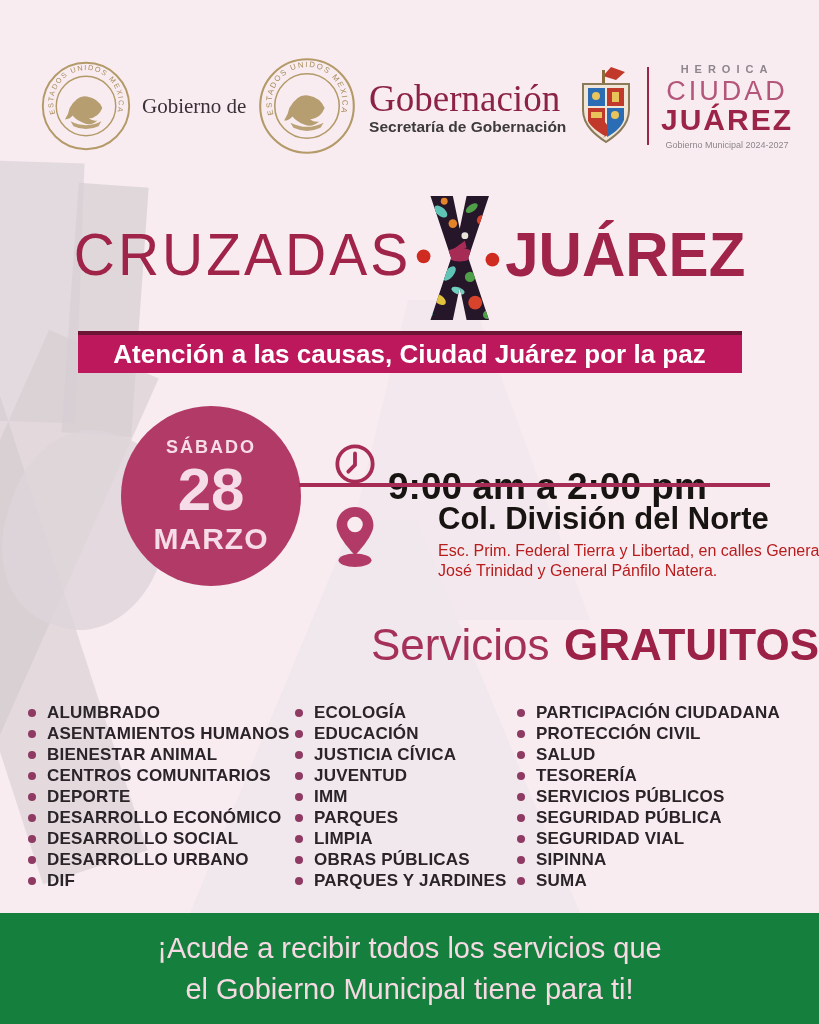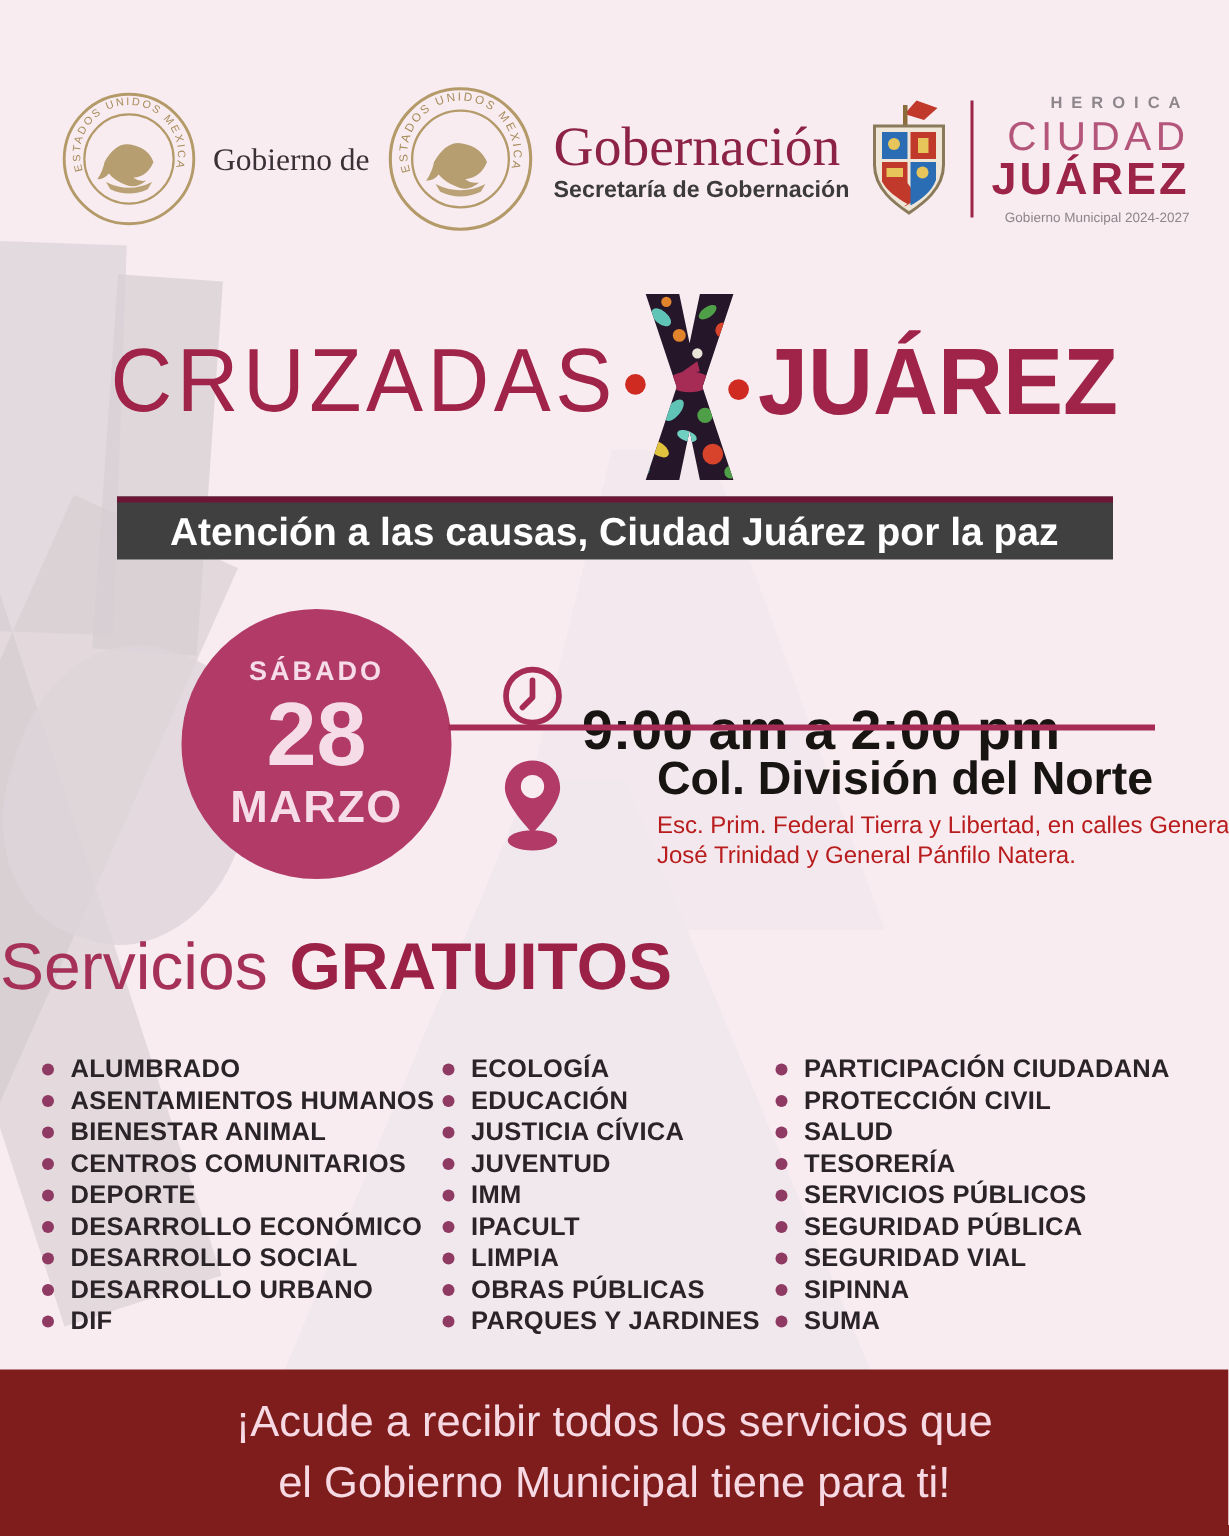--- a/index.html
+++ b/index.html
@@ -28,35 +28,35 @@
   .header { top:50px; left:38px; right:26px; height:112px; display:flex; align-items:center; justify-content:space-between; }
   .logo { display:flex; align-items:center; }
   .logo-mx-text  { margin-left:8px; font-family:"Liberation Serif", serif; }
   .logo-mx-l1 { font-size:21px; color:#3a3136; }
   .logo-mx-l2 { font-size:35px; font-weight:700; color:#9c2448; margin-top:-3px; }
   .logo-gob-text { margin-left:10px; }
   .logo-gob-l1 { font-family:"Liberation Serif", serif; font-size:37px; color:#8c2245; }
   .logo-gob-l2 { font-size:15.5px; font-weight:700; color:#3c3a3b; margin-top:-2px; }
   .logo-cj { display:flex; align-items:center; }
   .logo-cj-divider { width:2px; height:78px; background:#9c2448; margin:0 12px 0 10px; }
-  .logo-cj-text { text-align:right; }
+  .logo-cj-text { text-align:center; }
   .logo-cj-l1 { font-size:11px; letter-spacing:6px; color:#8d868a; font-weight:700; }
   .logo-cj-l2 { font-size:27px; letter-spacing:3px; color:#b4557a; margin-top:1px; }
   .logo-cj-l3 { font-size:30px; letter-spacing:2px; font-weight:800; color:#9c2448; margin-top:-4px; }
   .logo-cj-l4 { font-size:9px; color:#8d868a; margin-top:3px; }
 
   
   .title-row { top:190px; left:0; width:100%; display:flex; align-items:center; justify-content:center; }
   .title-left { font-size:57px; letter-spacing:3px; color:#a02349; font-weight:400; transform:scaleY(1.05); }
   .title-x { width:86px; height:128px; margin:0 4px; position:relative; top:4px; }
   .title-right { font-size:60px; color:#a02349; font-weight:800; letter-spacing:0px; transform:scaleY(1.05); }
 
   
   .tagline { top:331px; left:50%; transform:translateX(-50%); width:664px; height:42px;
-             background:#404040; border-top:4px solid #6d1534;
+             background:#be185d; border-top:4px solid #6d1534;
              display:flex; align-items:center; justify-content:center;
              color:#ffffff; font-weight:700; font-size:26px; }
 
   
   .date-badge { top:406px; left:121px; width:180px; height:180px; border-radius:50%;
                 background:#b23a66; color:#f6dce6;
                 display:flex; flex-direction:column; align-items:center; justify-content:center; }
   .date-dayname { font-size:18px; font-weight:700; letter-spacing:2px; }
   .date-day { font-size:60px; font-weight:800; line-height:1; margin:2px 0; }
   .date-month { font-size:30px; font-weight:800; letter-spacing:1px; }
@@ -67,35 +67,35 @@
   .time-text { font-size:37px; font-weight:800; color:#171412; letter-spacing:0;margin-top:46px; }
   .divider { top:483px; left:299px; width:471px; height:4px; background:#a62c56; }
 
   
   .loc-row { top:501px; left:331px; display:flex;gap:47px; }
   .pin { width:48px; height:64px; margin-right:12px; flex-shrink:0; margin-top:4px; }
   .loc-title { font-size:31px; font-weight:800; color:#171412; }
   .loc-detail { font-size:16px; color:#b91c1c; width:392px; line-height:1.28; margin-top:4px; }
 
   
-  .svc-heading { top:620px; left:0; width:100%; text-align:left; }
+  .svc-heading { top:620px; left:0; width:100%; text-align:right; }
   .svc-heading .h-reg  { font-size:44px; color:#a63158; font-weight:400; }
   .svc-heading .h-bold { font-size:44px; color:#9c2147; font-weight:800; margin-left:10px; }
 
   
   .svc-cols { top:702px; left:28px; right:18px; display:flex; }
   .svc-col { list-style:none; }
   .svc-col-1 { width:267px; }
   .svc-col-2 { width:222px; }
   .svc-col-3 { flex:1; }
   .svc-col li { display:flex; align-items:center; height:21px; font-size:17px; font-weight:700; color:#2a2428; letter-spacing:.2px; white-space:nowrap; }
   .bullet { width:8px; height:8px; border-radius:50%; background:#8e3a62; margin-right:11px; flex-shrink:0; }
 
   
-  .footer { bottom:0; left:0; width:100%; height:111px; background:#7f1d1d;
+  .footer { bottom:0; left:0; width:100%; height:111px; background:#15803d;
             display:flex; flex-direction:column; align-items:center; justify-content:center;
             color:#f6d9e3; font-size:29px; line-height:1.38; text-align:center; }
 </style>
 </head>
 <body>
 
 <div class="bg bg-tower1"></div>
 <div class="bg bg-tower2"></div>
 <div class="bg bg-barA"></div>
 <div class="bg bg-barB"></div>
@@ -290,21 +290,21 @@
     <li>
         <span class="bullet"></span>
         <span>JUVENTUD</span>
       </li>
     <li>
         <span class="bullet"></span>
         <span>IMM</span>
       </li>
     <li>
         <span class="bullet"></span>
-        <span>IPACULT</span>
+        <span>PARQUES</span>
       </li>
     <li>
         <span class="bullet"></span>
         <span>LIMPIA</span>
       </li>
     <li>
         <span class="bullet"></span>
         <span>OBRAS PÚBLICAS</span>
       </li>
     <li>

